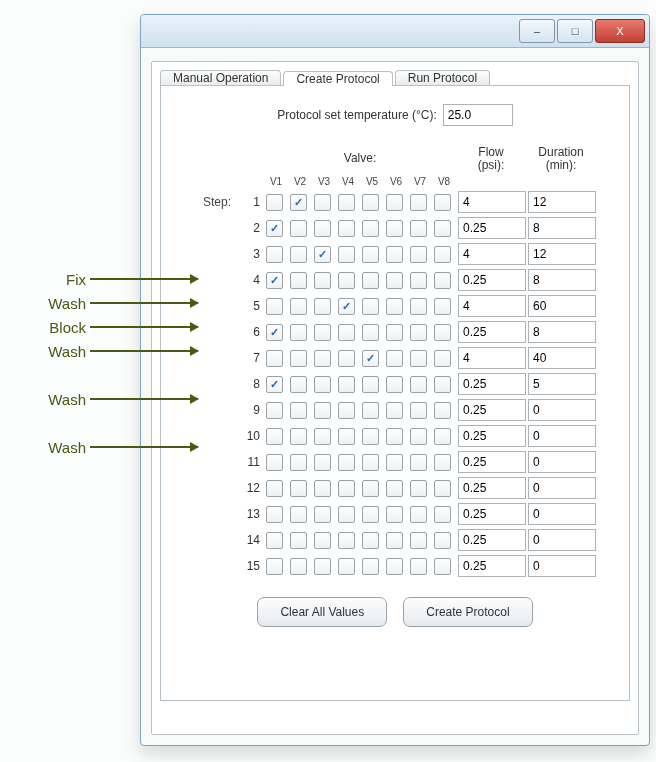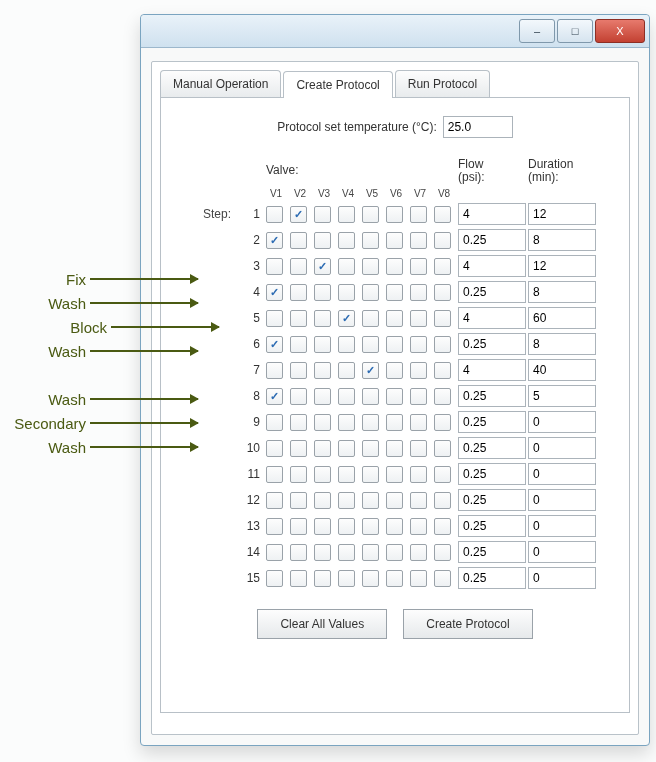--- a/index.html
+++ b/index.html
@@ -7,41 +7,41 @@
   
   .desktop{position:absolute;left:140px;top:14px;right:6px;height:730px;background:#f8f9f9;border:1px solid #7aa4c0;border-radius:4px;box-shadow:0 8px 18px rgba(0,0,0,.15)}
   .titlebar{height:32px;background:linear-gradient(#e9f2f9,#cfe1ef);border-bottom:1px solid #9cb7cc;border-radius:4px 4px 0 0;position:relative}
   .win-btns{position:absolute;right:4px;top:4px;display:flex;gap:2px}
   .win-btn{width:34px;height:22px;border:1px solid #7f98ab;border-radius:3px;display:flex;align-items:center;justify-content:center;font-size:11px;color:#2b3d4a}
   .win-min,.win-max{background:linear-gradient(#f3f8fc,#d6e4ef)}
   .win-close{background:linear-gradient(#e77a6d,#c34132);border-color:#8d2e24;color:#fff;width:48px}
   .client{position:absolute;left:10px;right:10px;top:46px;bottom:10px;background:#fff;border:1px solid #b9c2c9;border-radius:2px}
   
   .tabs{display:flex;gap:0;padding:8px 8px 0 8px}
-  .tab{padding:6px 12px;border:1px solid #b8c0c7;background:linear-gradient(#fdfdfd,#e8ebed);border-bottom:none;border-radius:4px 4px 0 0;margin-right:2px;color:#333;cursor:pointer}
+  .tab{padding:0 12px;border:1px solid #b8c0c7;background:linear-gradient(#fdfdfd,#e8ebed);border-bottom:none;border-radius:4px 4px 0 0;margin-right:2px;color:#333;cursor:pointer}
   .tab.active{background:#fff;font-weight:500;position:relative;top:1px}
   .tab-body{border:1px solid #b8c0c7;margin:0 8px 8px 8px;padding:18px 14px 14px 14px;height:calc(100% - 56px);box-sizing:border-box;background:#fff}
   
   .temp-row{display:flex;justify-content:center;align-items:center;gap:6px;margin-bottom:20px}
   .txt-input{border:1px solid #abb3ba;background:#fff;height:20px;padding:0 4px;font-family:inherit;font-size:12px}
   .temp-input{width:60px}
   
   .grid{display:grid;grid-template-columns:44px 18px repeat(8,20px) 66px 66px;gap:4px 4px;align-items:center;justify-content:center}
-  .hdr{text-align:left}
+  .hdr{text-align:center}
   .hdr.valve{grid-column:3 / span 8;margin-bottom:2px}
   .hdr.flow,.hdr.dur{line-height:1.1}
   .vcol{font-size:10px;text-align:center;color:#444}
   .step-label{text-align:center;padding-right:2px;color:#444}
   .step-no{text-align:right;padding-right:2px}
   .cb{width:15px;height:15px;border:1px solid #9aa2a9;border-radius:2px;background:linear-gradient(#fdfdfd,#eef1f3);display:flex;align-items:center;justify-content:center;cursor:pointer}
   .cb.checked::after{content:"✓";font-size:11px;color:#2d6cb3;font-weight:bold;line-height:1}
   .num-in{width:58px}
   
   .btn-row{display:flex;gap:16px;justify-content:center;margin-top:20px}
-  .btn{padding:7px 22px;border:1px solid #9aa2a9;border-radius:0;background:linear-gradient(#fdfdfd,#e6e9eb);cursor:pointer}
+  .btn{padding:7px 22px;border:1px solid #9aa2a9;border-radius:7px;background:linear-gradient(#fdfdfd,#e6e9eb);cursor:pointer}
   
   .annot{position:absolute;left:0;font-family:"Segoe UI",Tahoma,sans-serif;font-size:15px;color:#4a5a12;display:flex;align-items:center;gap:4px;height:24px}
   .annot .lbl{width:86px;text-align:right}
   .arrow{position:relative;height:2px;background:#4a5a12}
   .arrow::after{content:"";position:absolute;right:-1px;top:-4px;border-left:9px solid #4a5a12;border-top:5px solid transparent;border-bottom:5px solid transparent}
 </style>
 </head>
 <body>
 <div class="canvas">
 
@@ -285,34 +285,30 @@
 </div>
 
 <div class="annot" style="top: 267px;">
       <span class="lbl">Fix</span>
       <span class="arrow" style="width: 108px;"></span>
     </div>
     <div class="annot" style="top: 291px;">
       <span class="lbl">Wash</span>
       <span class="arrow" style="width: 108px;"></span>
     </div>
-    <div class="annot" style="top: 315px; padding-left: 21px;">
+    <div class="annot" style="top: 315px;">
       <span class="lbl">Block</span>
       <span class="arrow" style="width: 108px;"></span>
     </div>
     <div class="annot" style="top: 339px;">
       <span class="lbl">Wash</span>
       <span class="arrow" style="width: 108px;"></span>
     </div>
     <div class="annot" style="top: 387px;">
       <span class="lbl">Wash</span>
       <span class="arrow" style="width: 108px;"></span>
     </div>
-    <div class="annot" style="top: 411px;">
-      <span class="lbl">Secondary</span>
-      <span class="arrow" style="width: 108px;"></span>
-    </div>
     <div class="annot" style="top: 435px;">
       <span class="lbl">Wash</span>
       <span class="arrow" style="width: 108px;"></span>
     </div>
 
 </div>
 
 </body></html>

